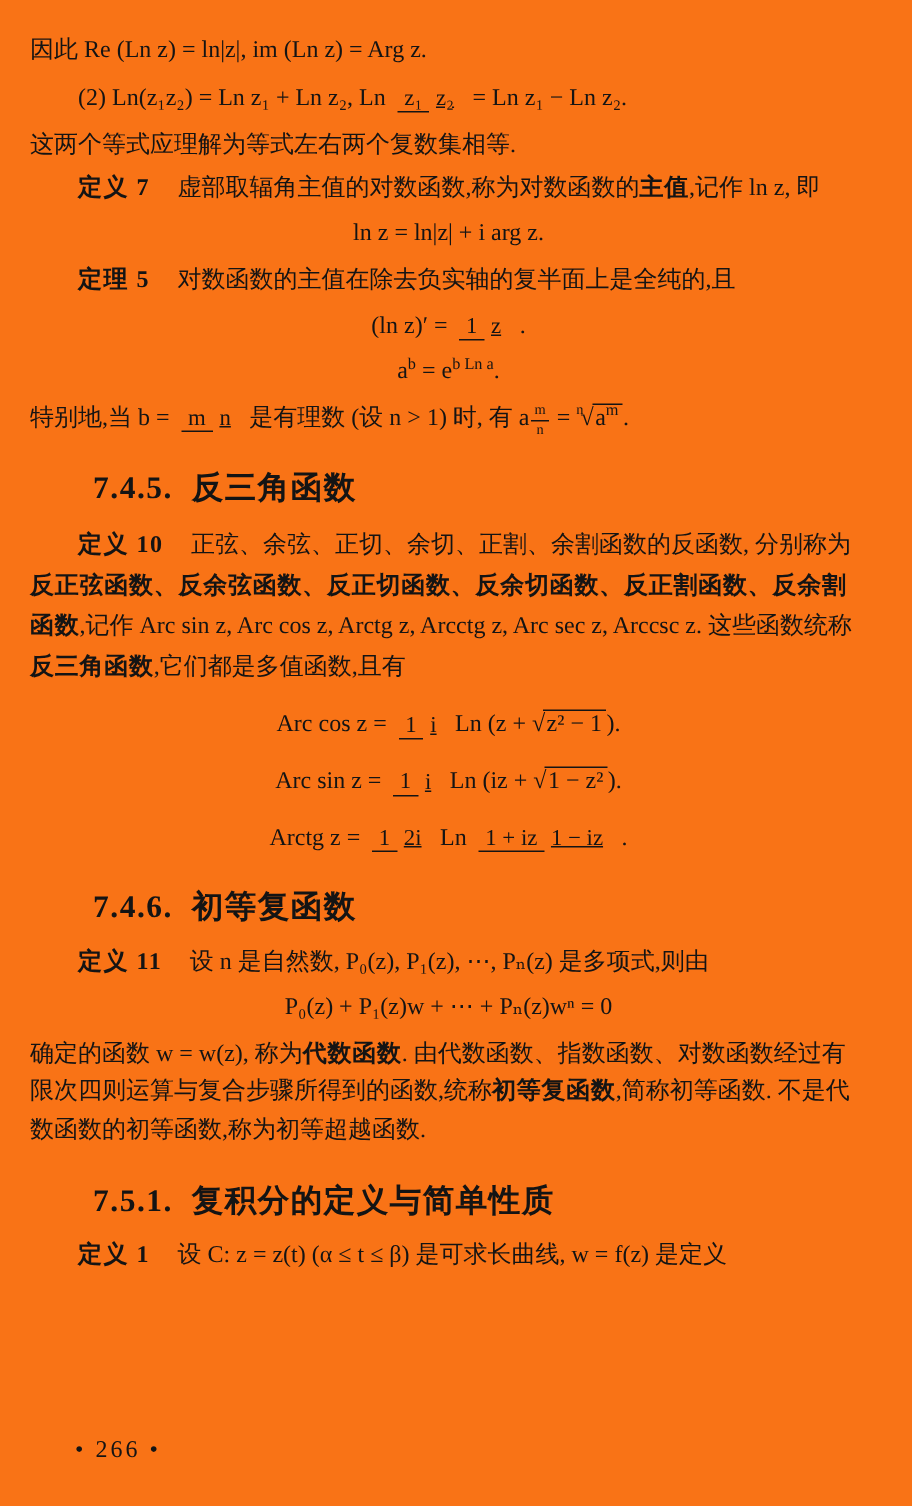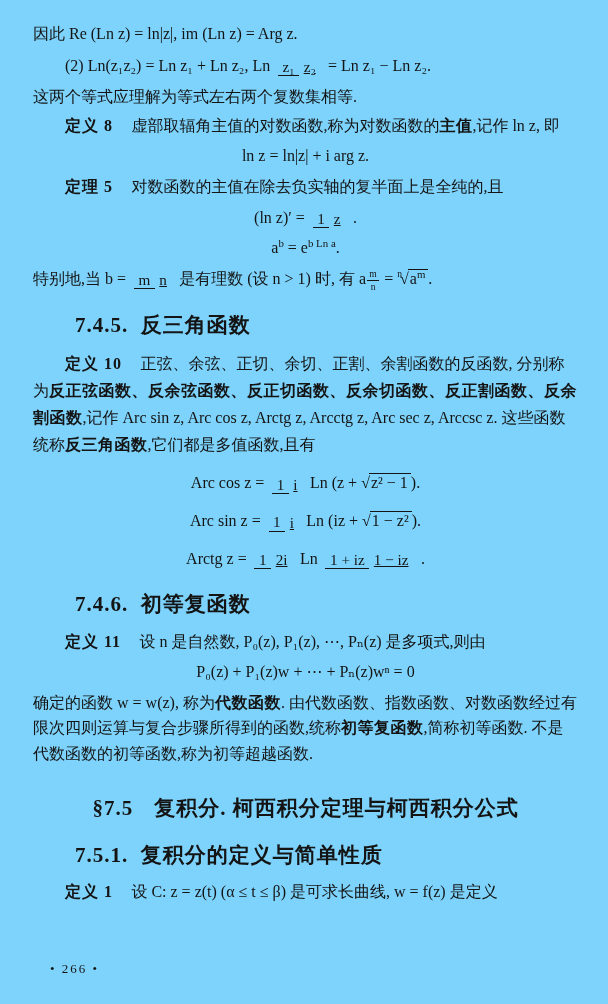--- a/index.html
+++ b/index.html
@@ -1,22 +1,22 @@
 <!DOCTYPE html>
 <html lang="zh"><head>
 <meta charset="utf-8">
 <style>
   html,body{margin:0;padding:0;background:#efeeea;}
   .page{
     position:relative;
     width:608px;height:1004px;
     box-sizing:border-box;
     margin:0 auto;
-    padding:18px 30px 0 33px;
-    background:#7dd3fc;
+    padding:18px 30px 0 20px;
+    background:#f97316;
     color:#141414;
     font-family:"Liberation Serif","DejaVu Serif",serif;
     font-size:16px;
     line-height:1.6;
     overflow:hidden;
   }
   p{margin:3px 0;}
   .indent{text-indent:2em;}
   .deflabel{font-weight:bold;margin-right:.9em;letter-spacing:1px;}
   b{letter-spacing:.5px;}
@@ -45,21 +45,21 @@
   h2.secnum .snum{margin-right:.6em;font-family:"Liberation Serif","DejaVu Serif",serif;margin-left:46px;}
   h1.bighead{
     font-size:21px;font-weight:bold;text-align:center;
     margin:28px 0 14px 0;letter-spacing:1px;line-height:1.3;
   }
   h1.bighead .snum{margin-right:1em;}
   .def10p{line-height:1.7;}
   .arcformula{margin:12px 0;}
   .pagenum{
     position:absolute;left:50px;bottom:24px;
-    font-size:13px;letter-spacing:2px;margin-top:20px;
+    font-size:16px;letter-spacing:2px;margin-top:20px;
   }
 </style>
 </head>
 <body>
 
 <div class="page">
 
   <p>因此 Re (Ln z) = ln|z|, im (Ln z) = Arg z.</p>
 
   <div class="formula-left">
@@ -67,21 +67,21 @@
     <span class="frac">
       <span class="fnum">z₁</span>
       <span class="fden">z₂</span>
     </span>
     <span>= Ln z₁ − Ln z₂.</span>
   </div>
 
   <p>这两个等式应理解为等式左右两个复数集相等.</p>
 
   <p class="indent">
-    <span class="deflabel">定义 8</span>
+    <span class="deflabel">定义 7</span>
     <span>虚部取辐角主值的对数函数,称为对数函数的</span><b>主值</b><span>,记作 ln z, 即</span>
   </p>
 
   <div class="formula">ln z = ln|z| + i arg z.</div>
 
   <p class="indent">
     <span class="deflabel">定理 5</span>
     <span>对数函数的主值在除去负实轴的复半面上是全纯的,且</span>
   </p>
 
@@ -165,23 +165,20 @@
     <span class="deflabel">定义 11</span>
     <span>设 n 是自然数, P₀(z), P₁(z), ⋯, Pₙ(z) 是多项式,则由</span>
   </p>
 
   <div class="formula">P₀(z) + P₁(z)w + ⋯ + Pₙ(z)wⁿ = 0</div>
 
   <p>
     <span>确定的函数 w = w(z), 称为</span><b>代数函数</b><span>. 由代数函数、指数函数、对数函数经过有限次四则运算与复合步骤所得到的函数,统称</span><b>初等复函数</b><span>,简称初等函数. 不是代数函数的初等函数,称为初等超越函数.</span>
   </p>
 
-  <h1 class="bighead">
-    <span class="snum">§7.5</span><span>复积分. 柯西积分定理与柯西积分公式</span>
-  </h1>
 
   <h2 class="secnum">
     <span class="snum">7.5.1.</span><span>复积分的定义与简单性质</span>
   </h2>
 
   <p class="indent">
     <span class="deflabel">定义 1</span>
     <span>设 C: z = z(t) (α ≤ t ≤ β) 是可求长曲线, w = f(z) 是定义</span>
   </p>
 

